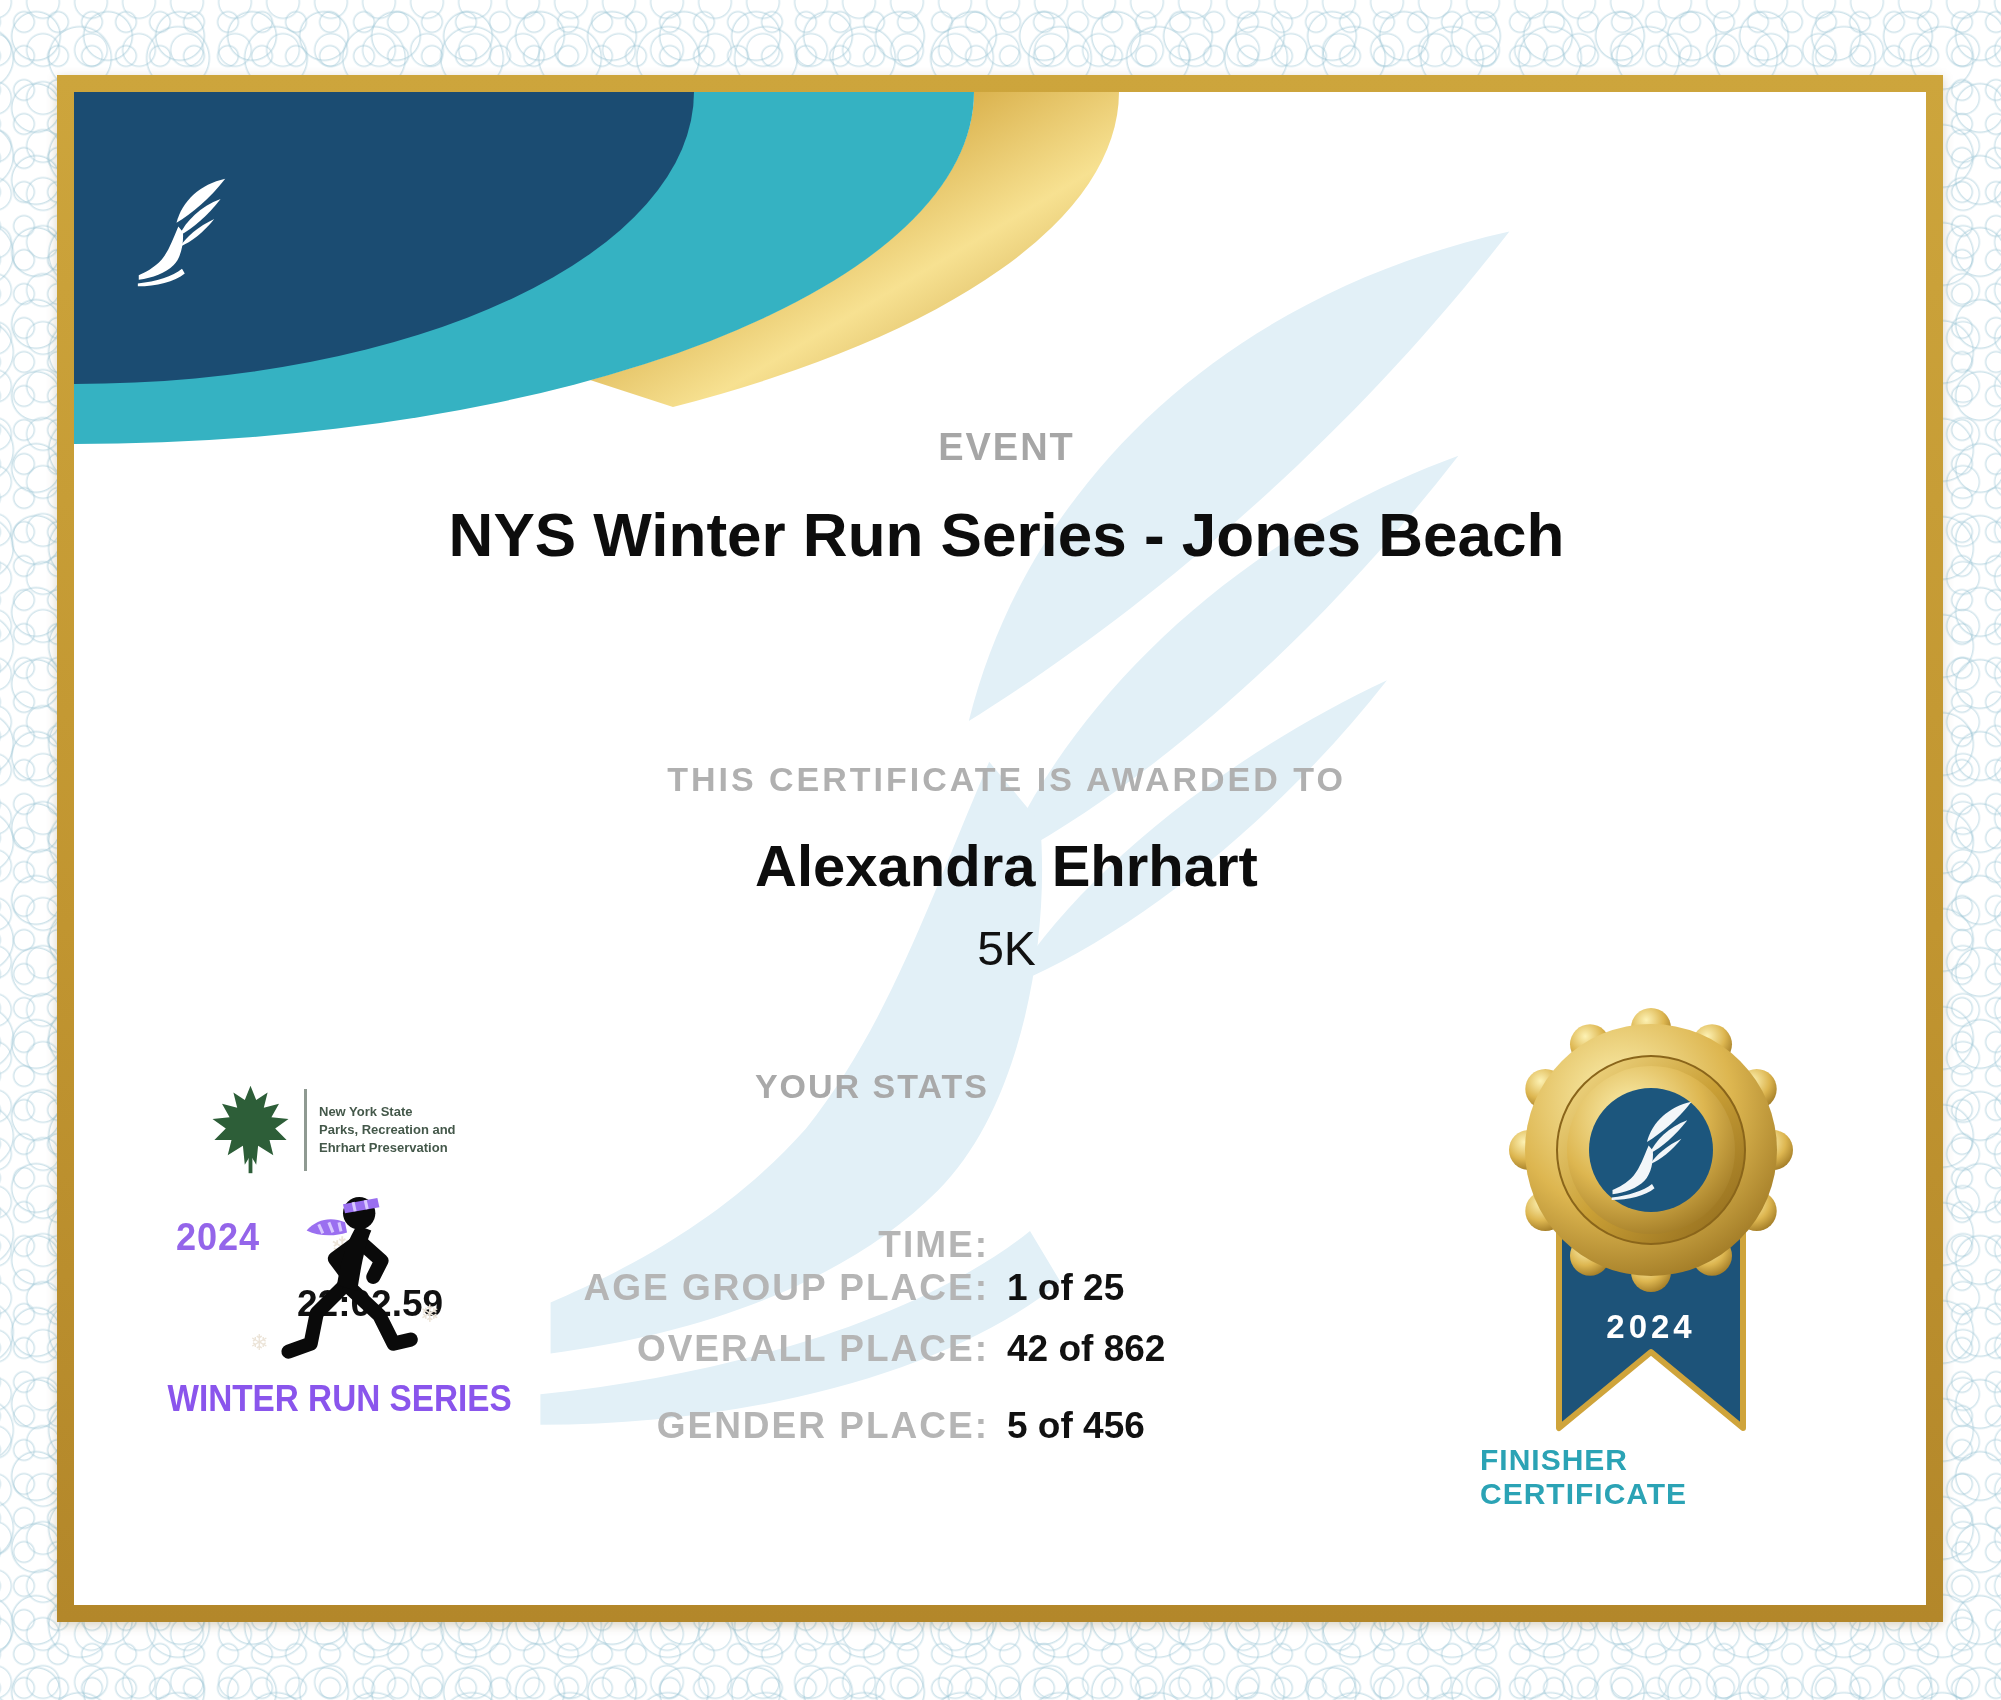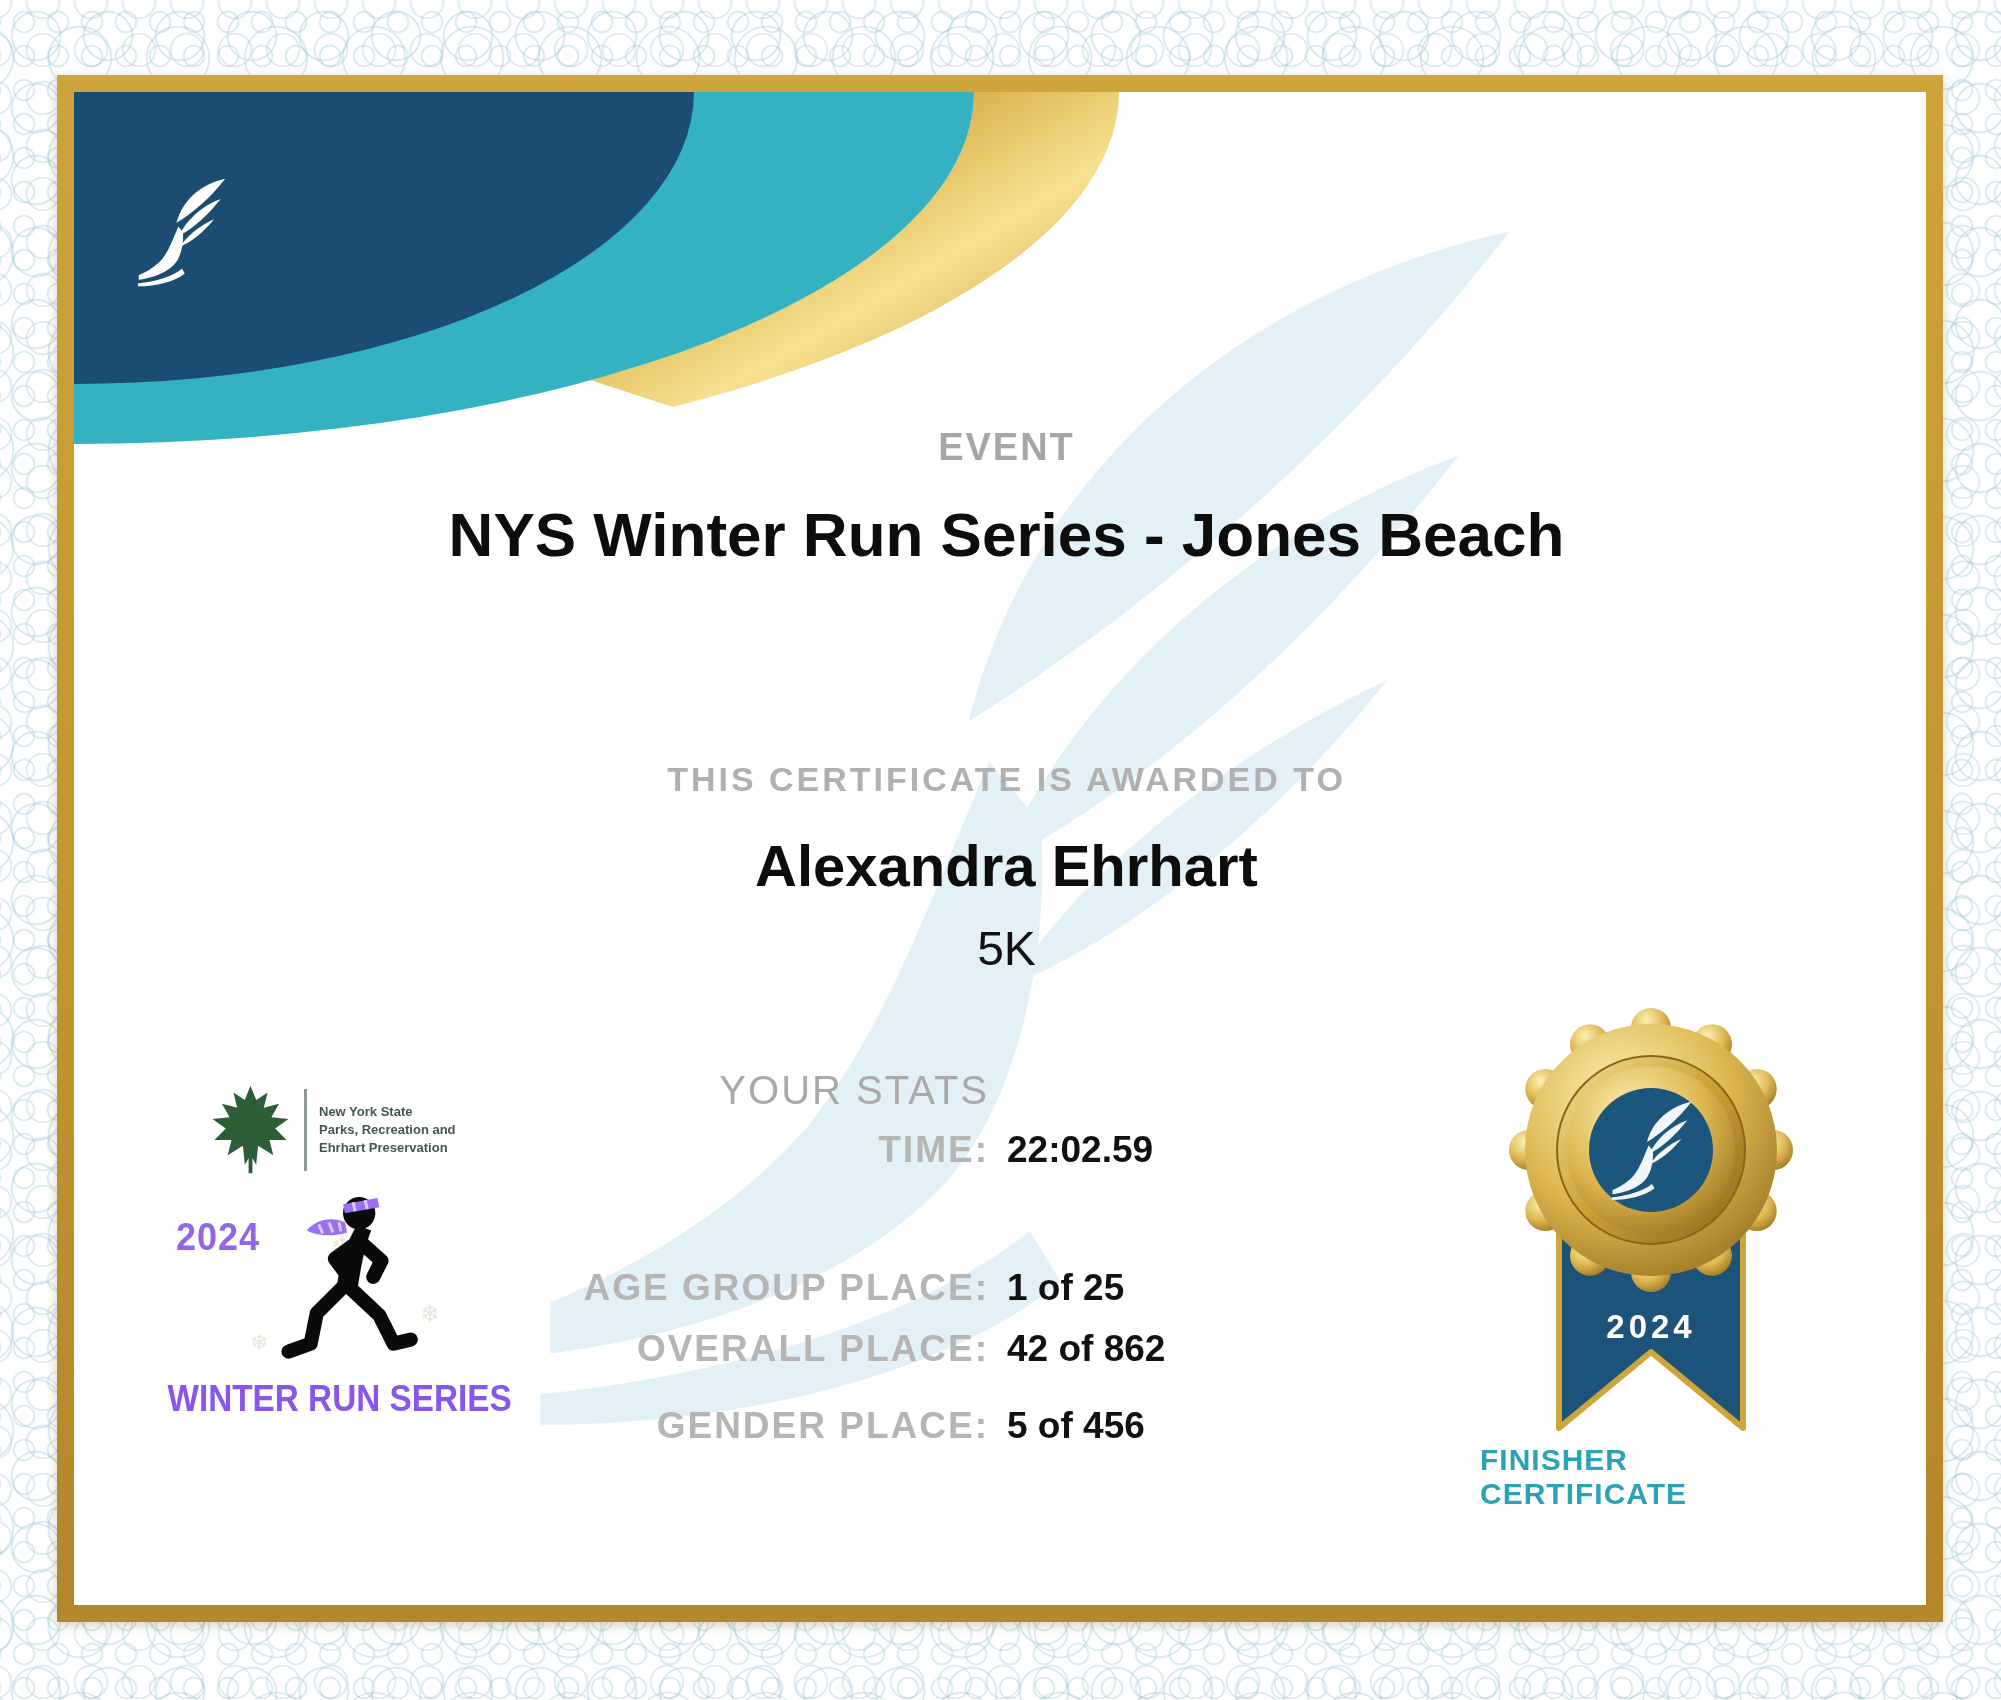--- a/index.html
+++ b/index.html
@@ -34,22 +34,22 @@
   .center-line{position:absolute;left:6px;width:2001px;text-align:center;line-height:1.12;}
   .event-label{top:426px;font-size:38px;font-weight:bold;letter-spacing:2px;color:#a6a6a6;}
   .event-title{top:500px;font-size:62px;font-weight:bold;color:#0d0d0d;letter-spacing:0px;}
   .award-heading{top:760px;font-size:34px;font-weight:bold;letter-spacing:3px;color:#b0b0b0;}
   .recipient{top:834px;font-size:58px;font-weight:bold;color:#0d0d0d;}
   .distance{top:922px;font-size:48px;font-weight:400;color:#111;}
   .stats-row{position:absolute;left:297px;width:1500px;display:flex;gap:18px;line-height:1.1;}
   .stats-row .lbl{width:692px;text-align:right;font-size:37px;font-weight:600;letter-spacing:2px;color:#b5b5b5;}
   .stats-row .val{font-size:37px;font-weight:bold;color:#111;text-align:left;}
   .stats-heading-row{top:1068px;}
-  .stats-heading-row .lbl{font-size:40px;font-weight:normal;color:#a9a9a9;}
-  .row-time{top:1130px;} .row-age{top:1252px;margin-top:16px;} .row-overall{top:1329px;} .row-gender{top:1406px;}
+  .stats-heading-row .lbl{font-size:34px;font-weight:bold;color:#a9a9a9;}
+  .row-time{top:1225px;flex-direction:column;} .row-age{top:1252px;margin-top:16px;} .row-overall{top:1329px;} .row-gender{top:1406px;}
   
   .parks{position:absolute;left:203px;top:1082px;display:flex;align-items:center;}
   .parks-leaf{width:95px;height:95px;}
   .parks-divider{width:3px;height:82px;background:#8f9a92;margin:0 12px 0 6px;}
   .parks-text{font-size:13px;font-weight:bold;color:#44584a;line-height:18px;}
   
   .wrs-year{position:absolute;left:170px;top:1216px;width:96px;text-align:center;
             font-size:38px;font-weight:bold;color:#9465ea;letter-spacing:1px;transform:scaleX(.95);}
   .runner-svg{position:absolute;left:268px;top:1192px;width:150px;height:188px;}
   .wrs-title{position:absolute;left:149px;top:1378px;width:370px;text-align:center;

